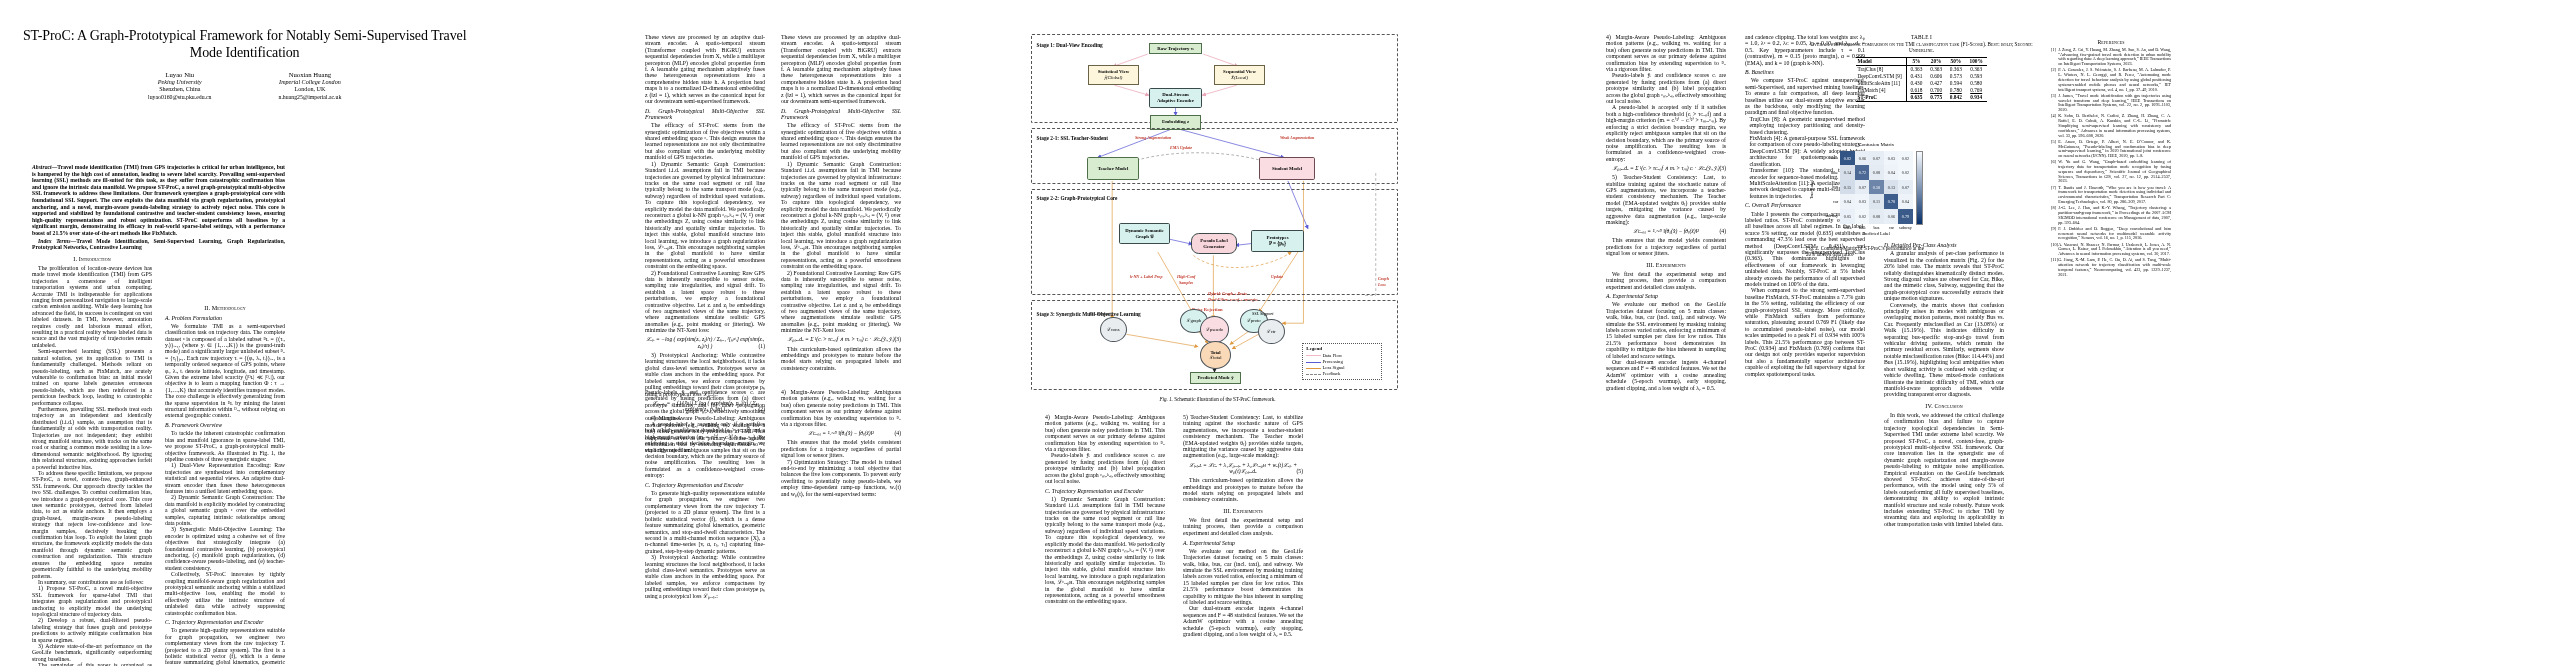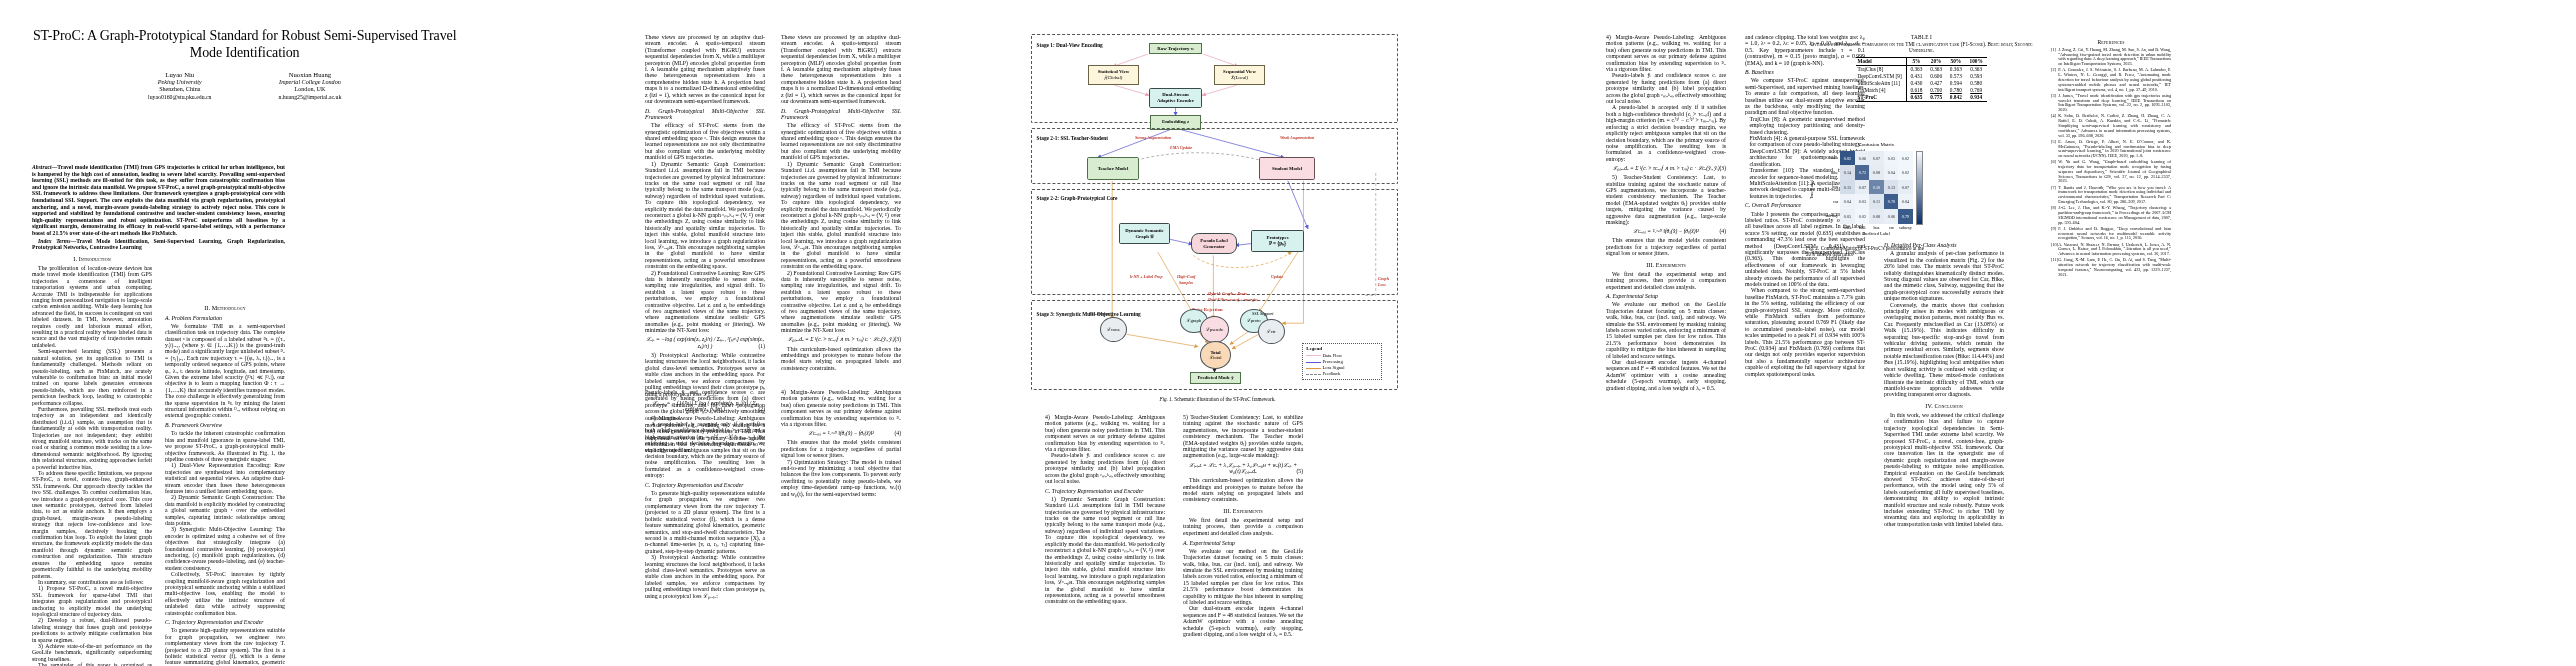--- a/index.html
+++ b/index.html
@@ -69,21 +69,21 @@
   .refs{font-size:4.2px;line-height:4.8px;text-align:justify;}
   .refs div{position:relative;padding-left:7.2px;margin-bottom:1.4px;}
   .refs div span.rn{position:absolute;left:0;}
 </style>
 </head>
 <body>
 
 <div class="page">
 
   <div class="titleblock">
-    <div class="ttl">ST-ProC: A Graph-Prototypical Standard for Robust Semi-Supervised Travel Mode Identification</div>
+    <div class="ttl">ST-ProC: A Graph-Prototypical Framework for Notably Semi-Supervised Travel Mode Identification</div>
     <div class="authors">
       <div class="auth">
         <div class="nm">Luyao Niu</div>
         <div class="af">Peking University</div>
         <div>Shenzhen, China</div>
         <div class="em">luyao0160@stu.pku.edu.cn</div>
       </div>
       <div class="auth">
         <div class="nm">Nuoxian Huang</div>
         <div class="af">Imperial College London</div>

